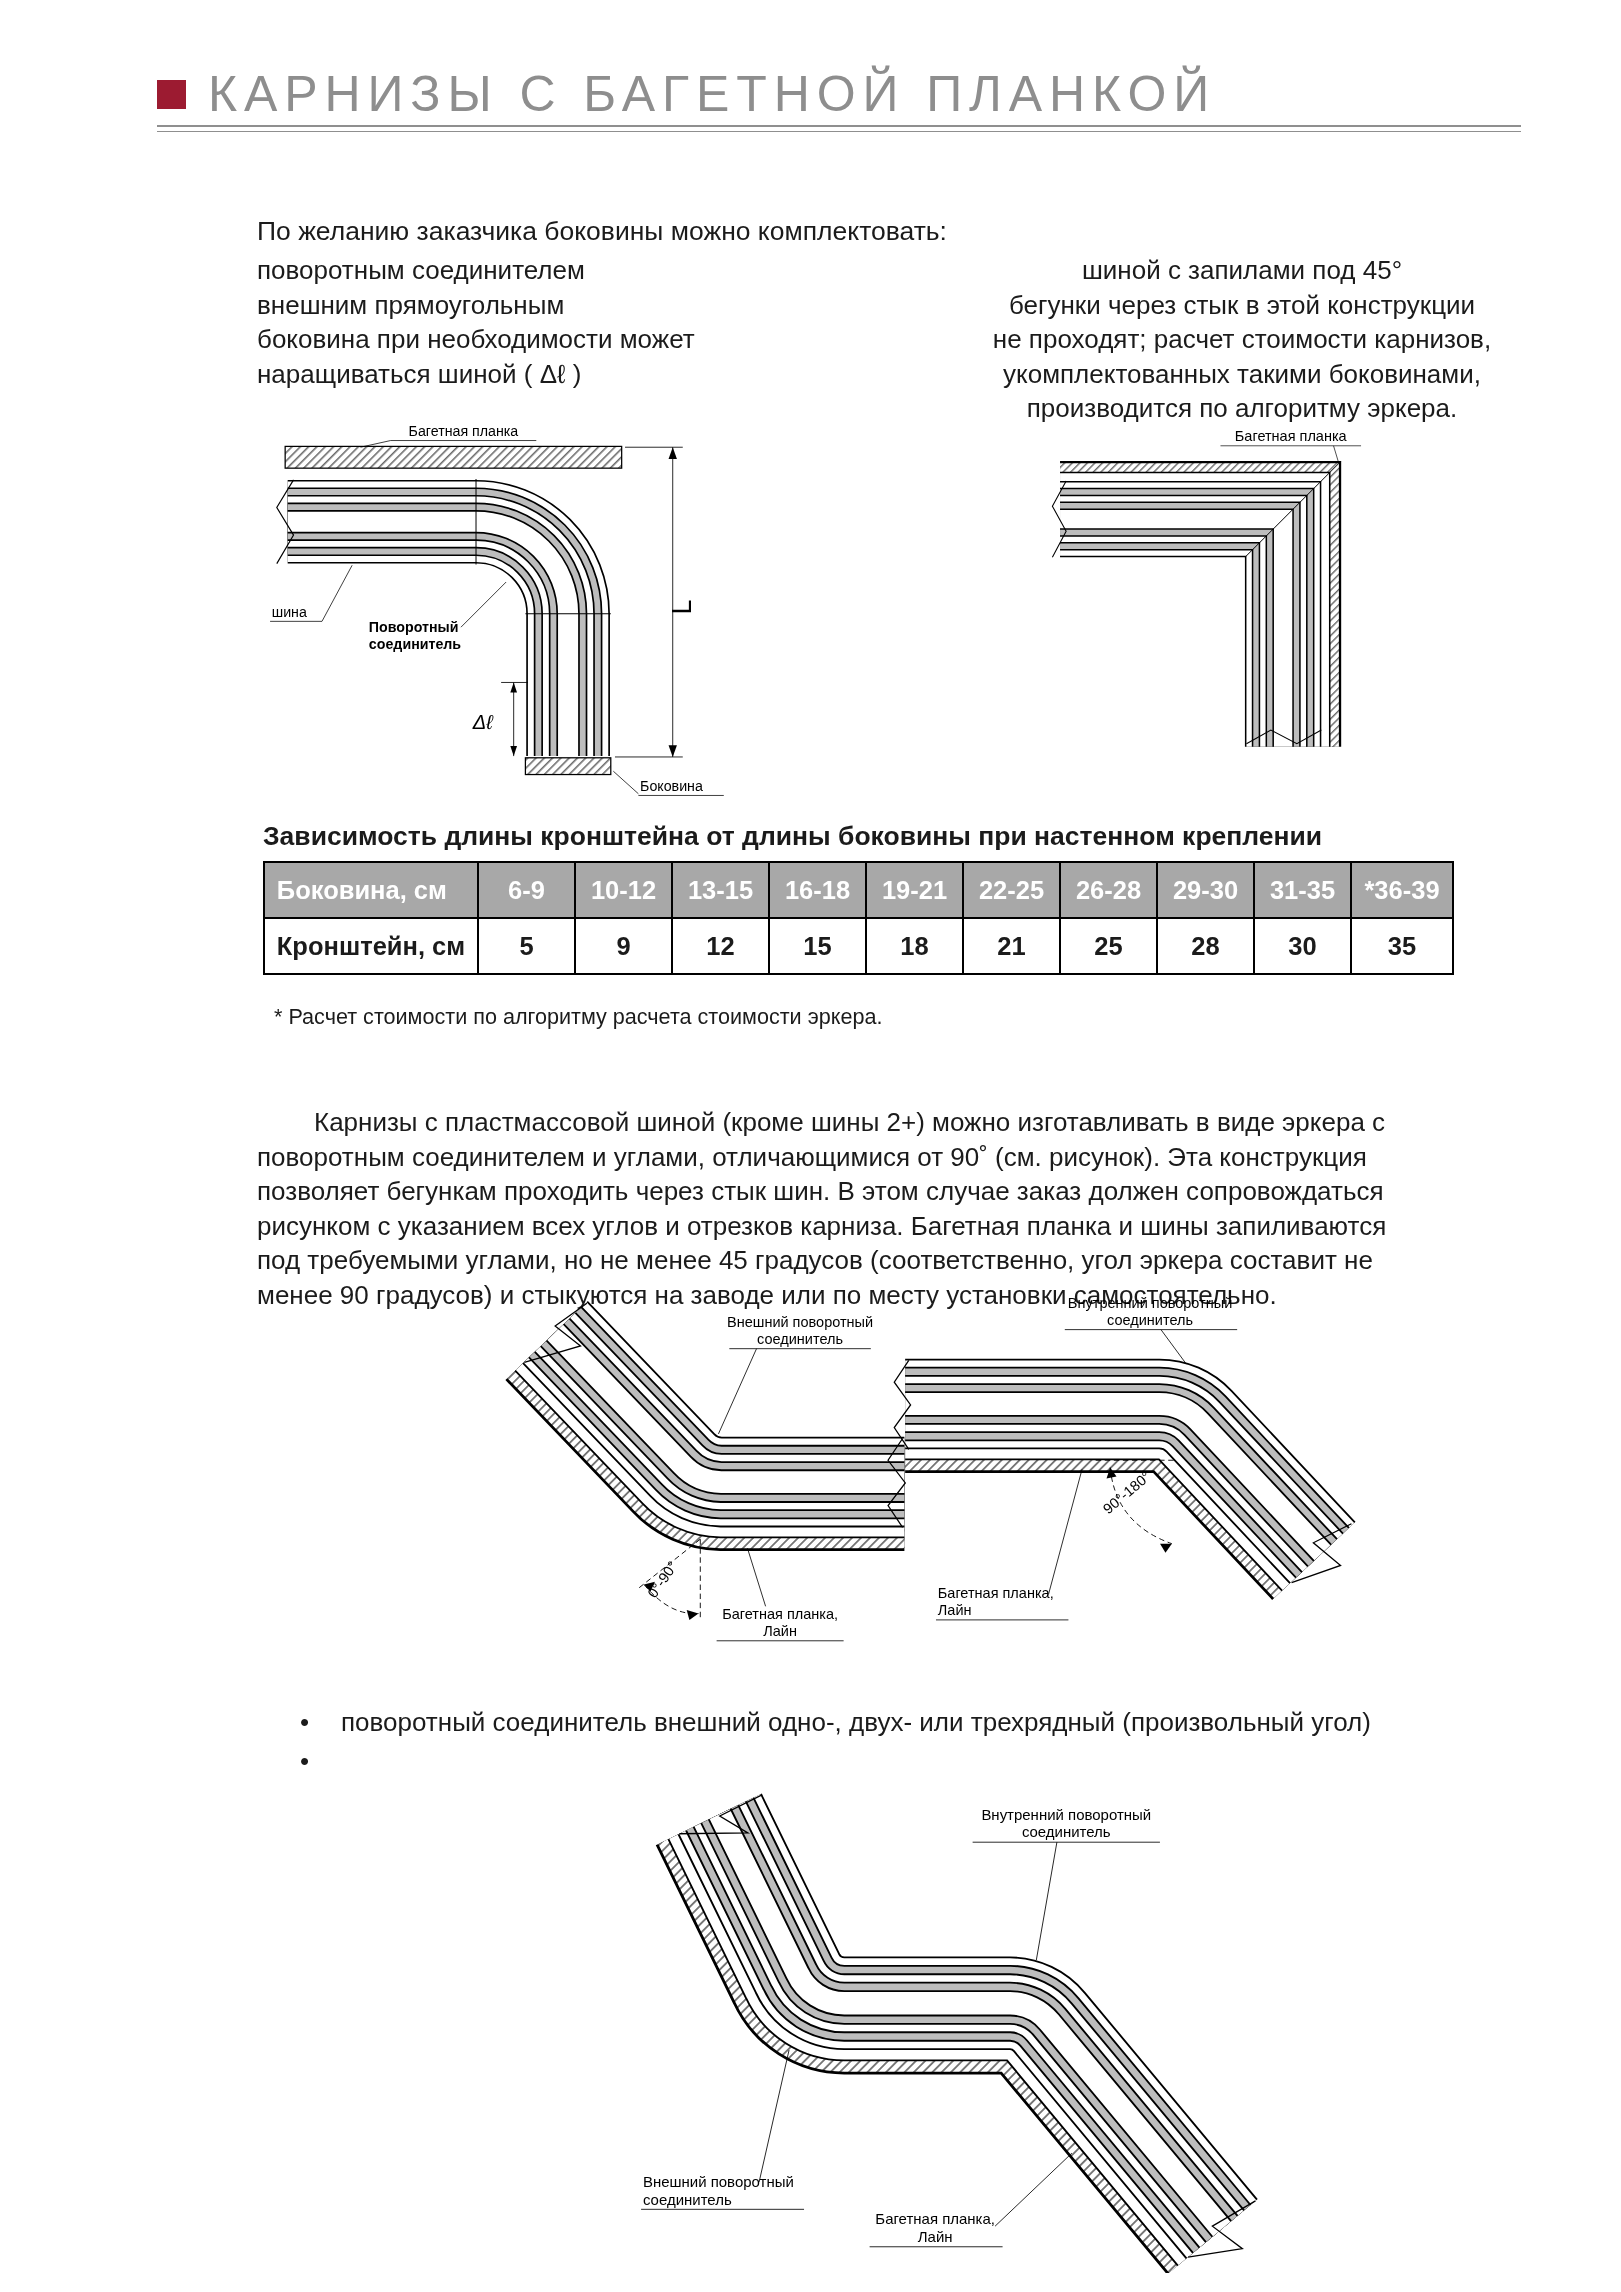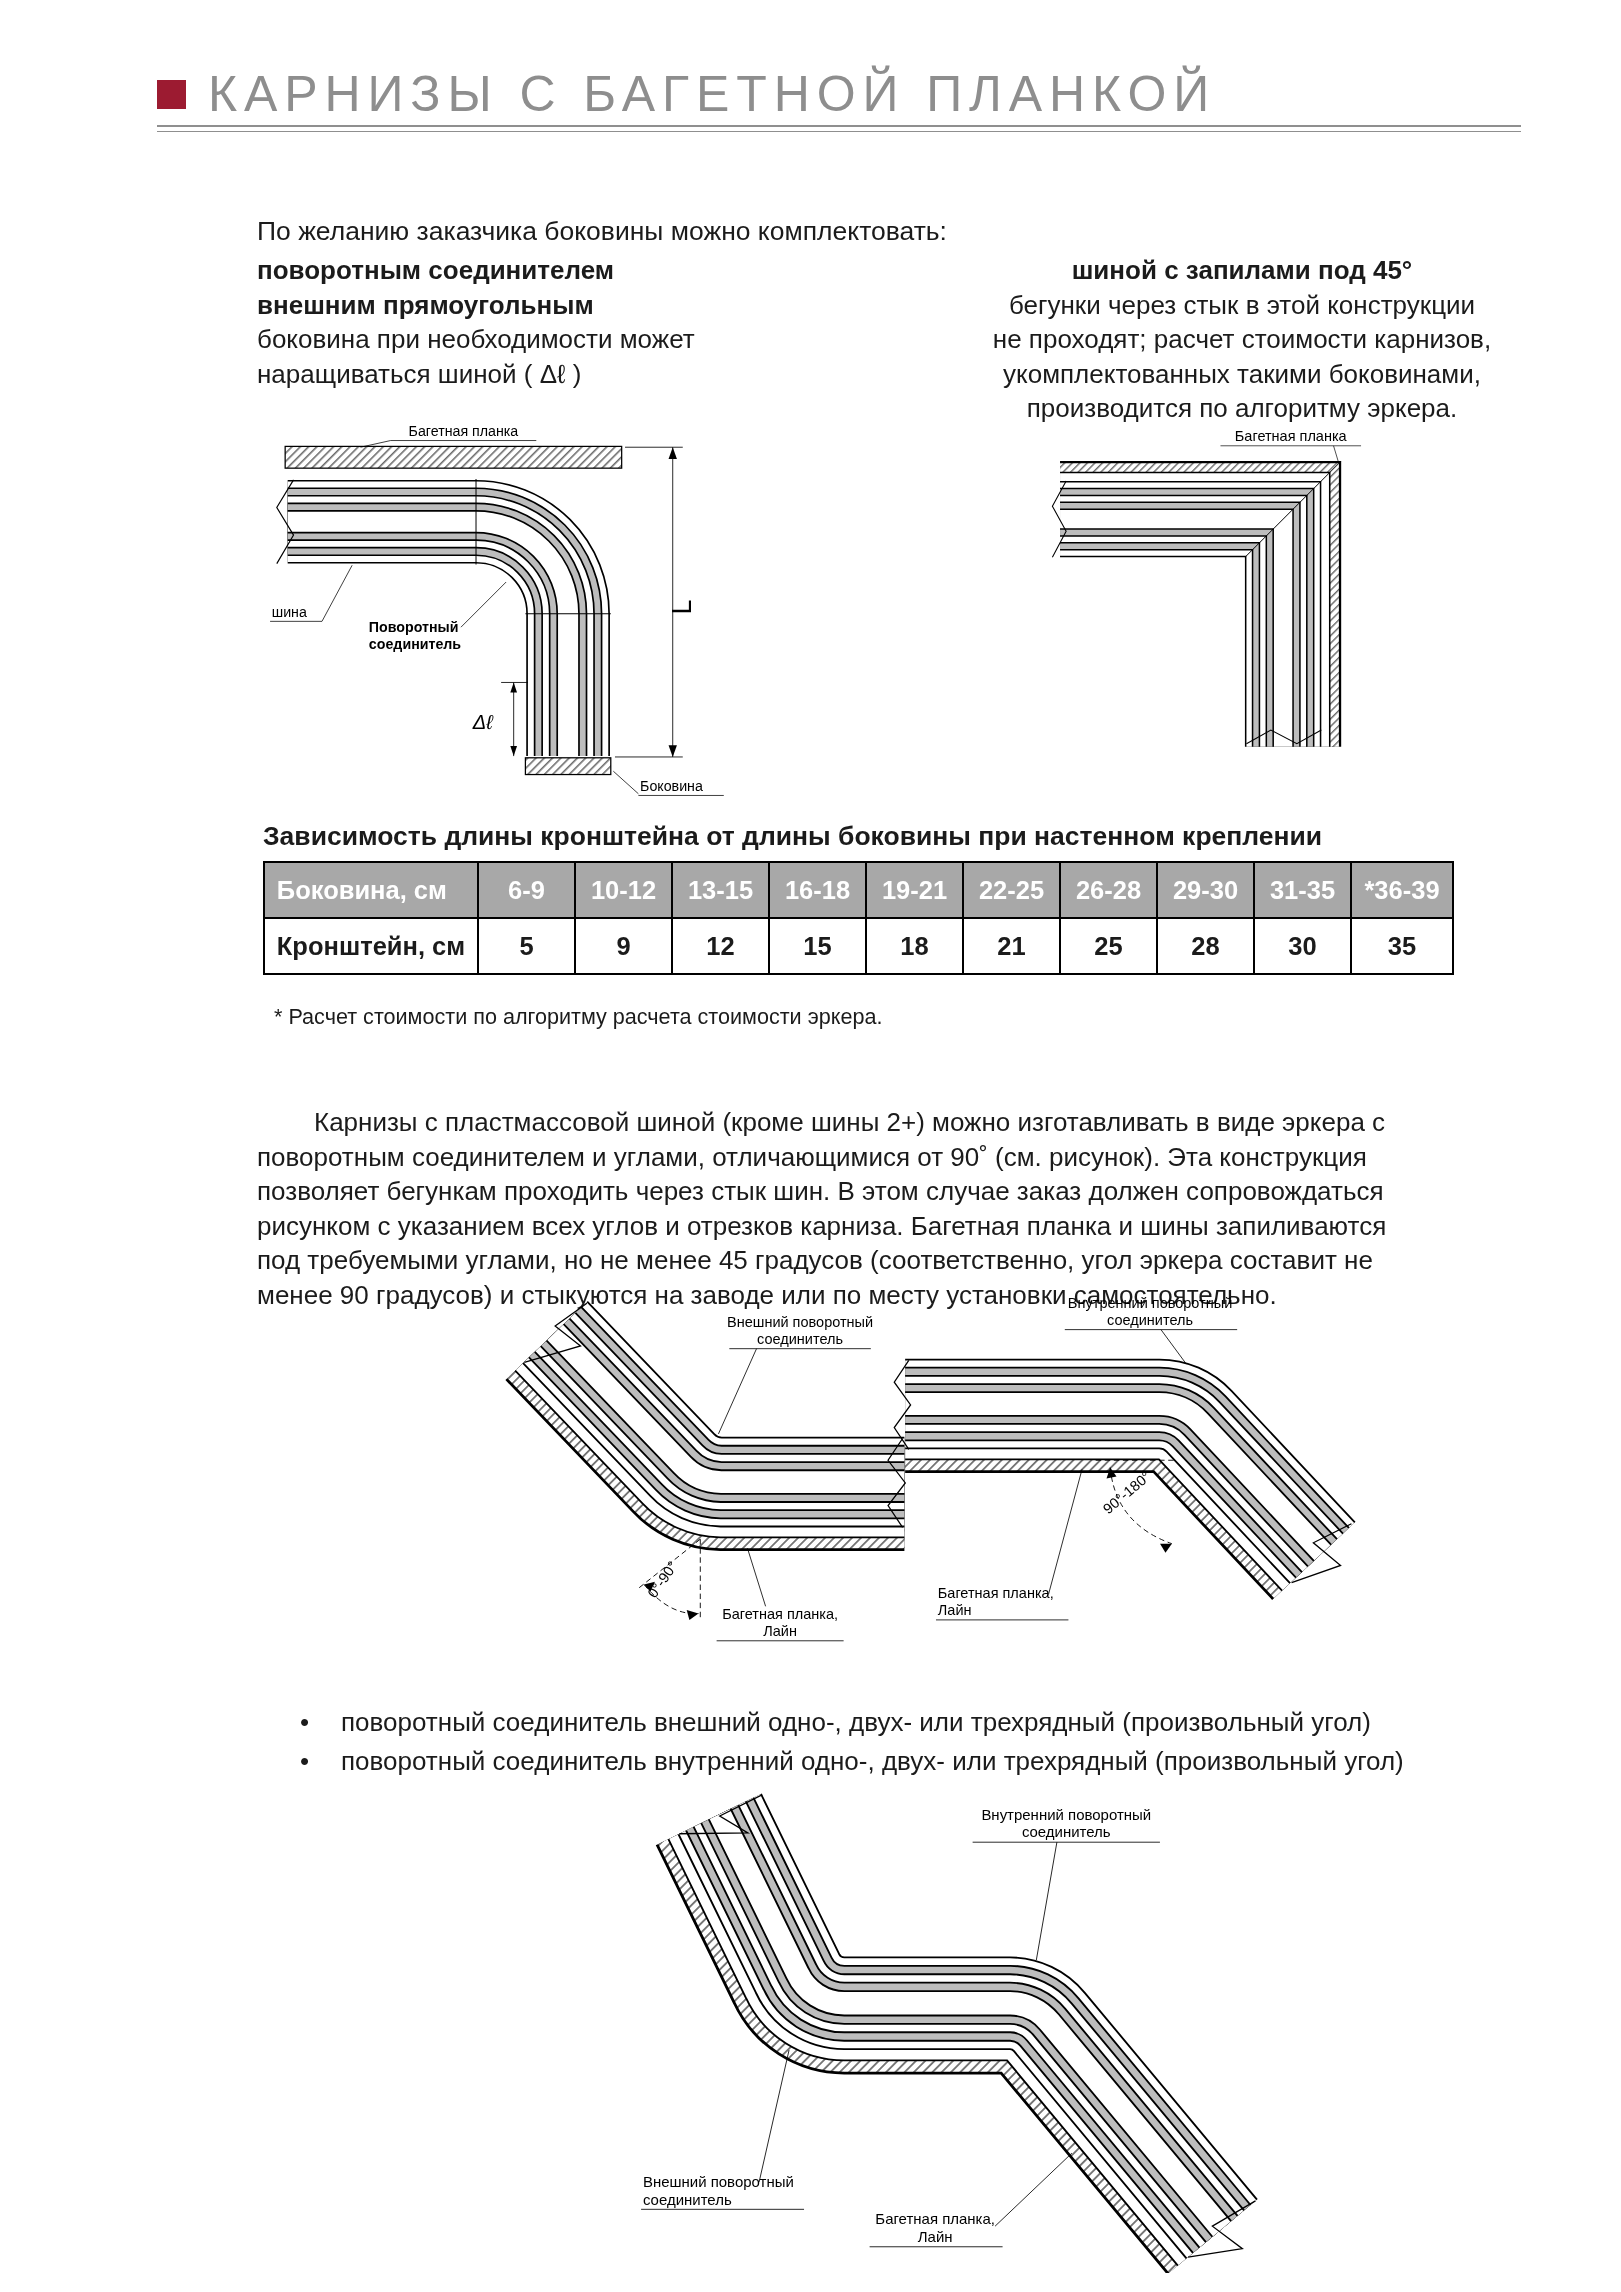--- a/index.html
+++ b/index.html
@@ -5,21 +5,21 @@
   * { margin:0; padding:0; box-sizing:border-box; }
   html,body { background:#ffffff; }
   body { font-family:"Liberation Sans", sans-serif; color:#1b1b1b; }
   .page { position:relative; width:1621px; height:2293px; background:#fff; overflow:hidden; }
   .abs { position:absolute; }
   .red-square { width:29px; height:29px; background:#9c1b31; }
   .header-title { font-size:50px; color:#8e8e8e; letter-spacing:6.9px; font-weight:400; white-space:nowrap; }
   .rule { border-top:2.9px solid #8f8f8f; border-bottom:1px solid #8f8f8f; height:6.9px; }
   .lead { font-size:26.5px; }
   .prewrap { white-space:pre-line; }
-  .b { font-weight:bold; }
+  .b { font-weight:normal; }
   .body-text { font-size:26px; line-height:1.33; }
   .tbl-title { font-size:26.5px; font-weight:bold; }
   .sec-heading { font-size:28px; font-weight:bold; }
   .paragraph { font-size:26px; line-height:1.33; text-indent:57px; text-align:left;margin-top:27px; }
   .footnote { font-size:21.6px; }
   table.spec { border-collapse:collapse; table-layout:fixed; }
   table.spec td { border:2.5px solid #000; font-weight:bold; font-size:25.5px; text-align:center; height:56px; }
   table.spec tr.hd td { background:#a8a8a8; color:#fff; }
   table.spec td.lbl { text-align:left; padding-left:11.8px; }
   ul.uses { list-style:none; }
@@ -290,21 +290,21 @@
     <text x="56" y="344" font-size="16">Багетная планка,</text>
     <text x="56" y="363" font-size="16">Лайн</text>
     <g stroke="#000" stroke-width="0.9">
       <line x1="54" y1="368" x2="200" y2="368"></line>
       <line x1="178" y1="340" x2="215" y2="202"></line>
     </g>
   </svg>
 
   <ul class="uses abs" style="left:294px; top:1707px; width:1215px;">
     <li><span class="dot">•</span><span>поворотный соединитель внешний одно-, двух- или трехрядный (произвольный угол)</span></li>
-    <li><span class="dot">•</span><span>поворотный соединитель внутренний одно-, двух- или трехрядный  (произвольный угол)</span></li>
+    <li><span class="dot">•</span></li>
   </ul>
 
   <svg class="diag" style="left:410px; top:1786px;" width="863" height="487" viewBox="0 0 920 520">
     <clipPath id="clip-d5">
         <polygon points="330,30 413,200 463,232 640,232 682,252 866,473 920,520 0,520 0,30"></polygon>
       </clipPath>
     <path id="d5c" d="M330,30 L413,200 A55,55 0 0 0 463,232 H640 A55,55 0 0 1 682,252 L866,473" fill="none"></path>
     <g clip-path="url(#clip-d5)" stroke-linejoin="round">
         <use href="#d5c" fill="none" stroke="#000" stroke-width="152"></use>
         <use href="#d5c" fill="none" stroke="url(#hatch)" stroke-width="146"></use>

